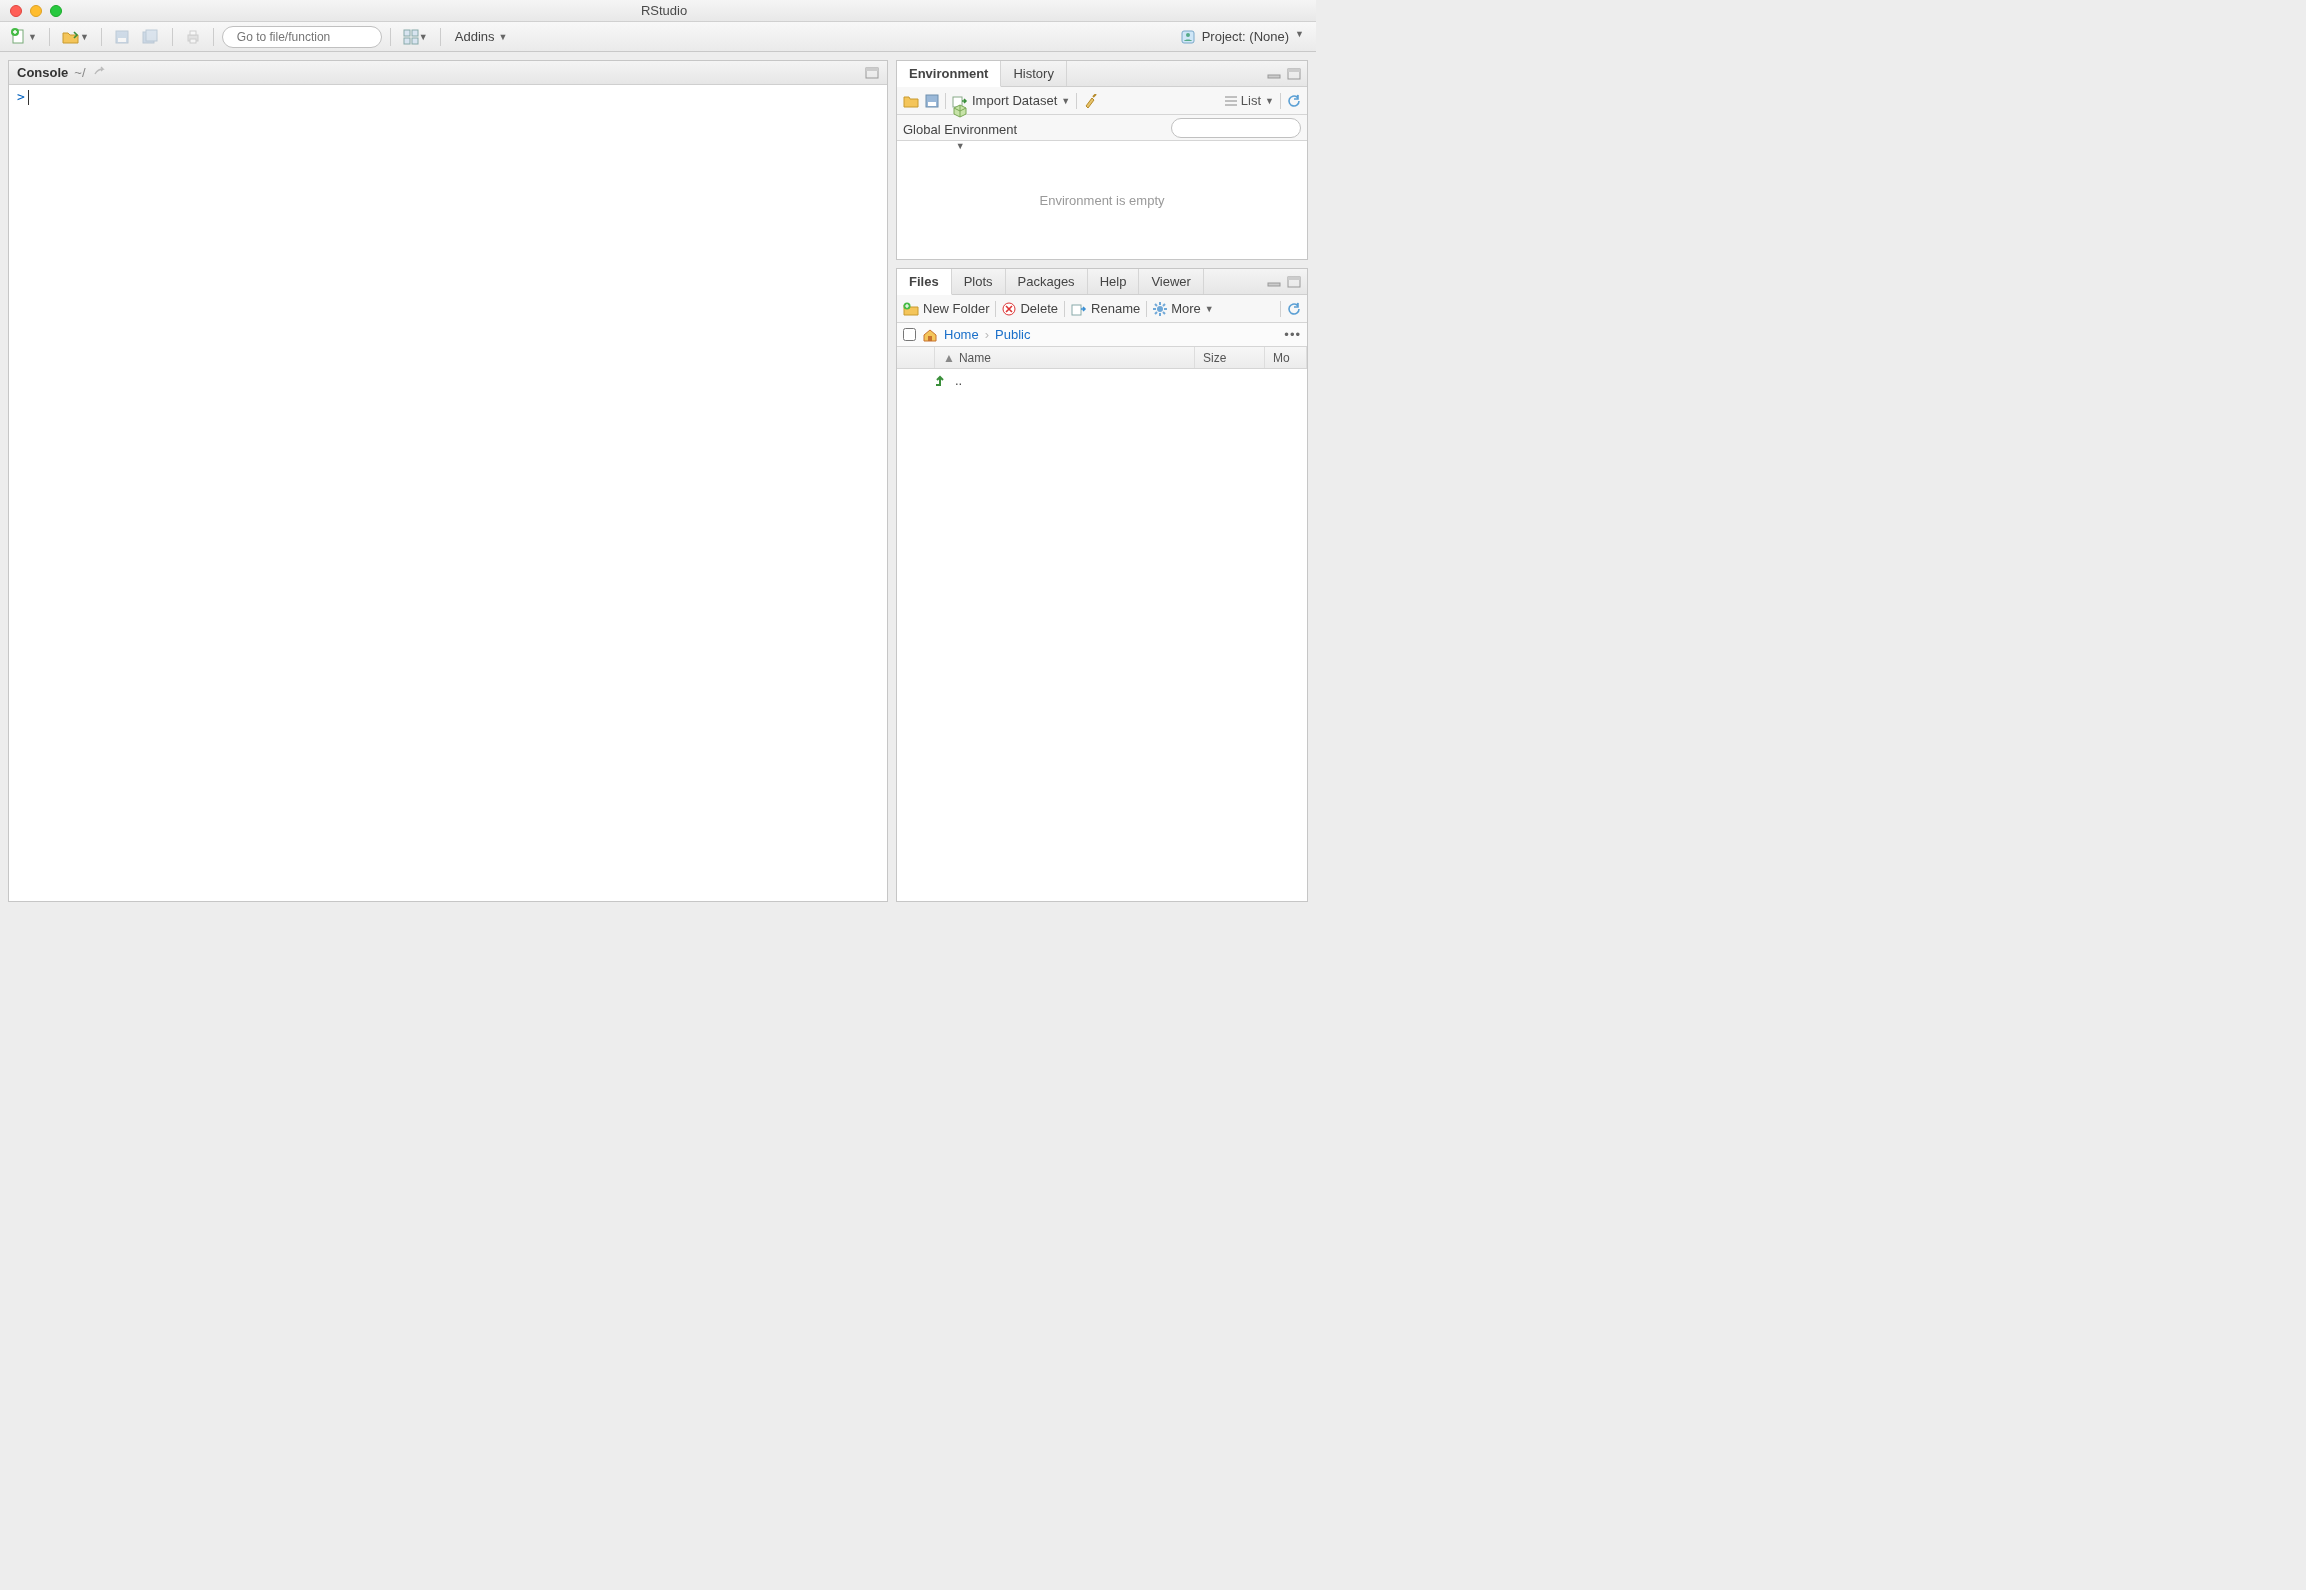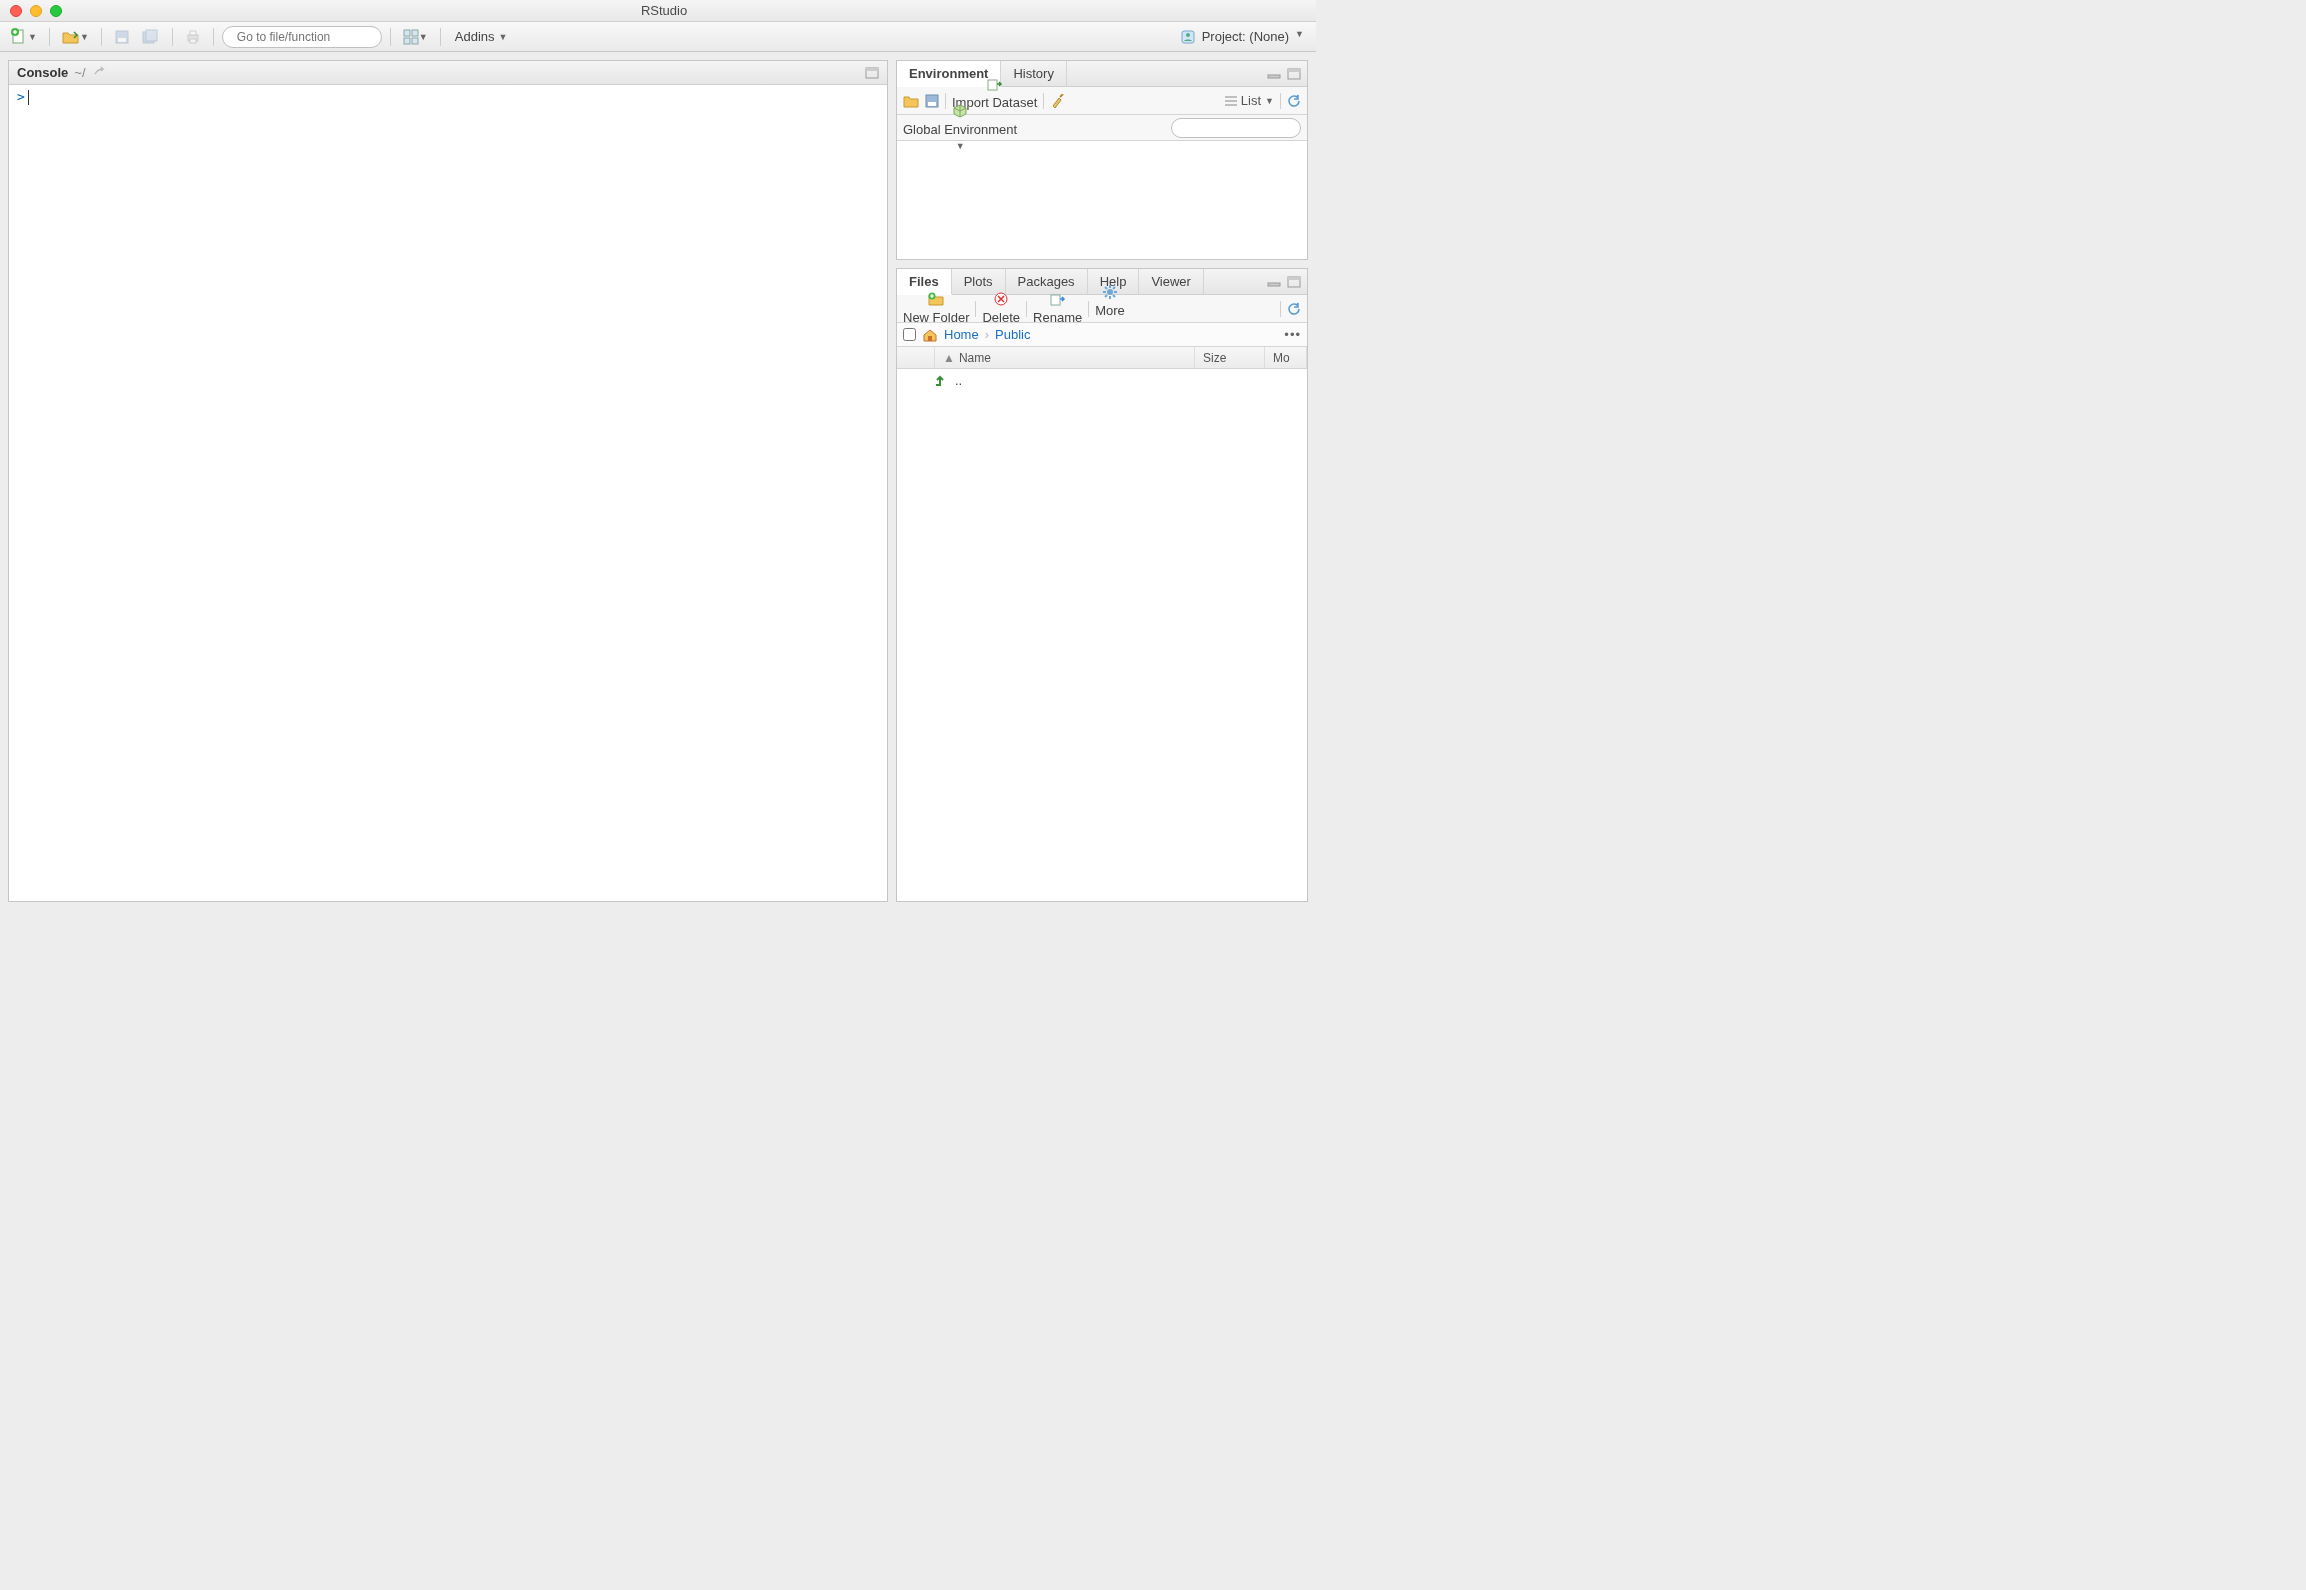--- a/index.html
+++ b/index.html
@@ -124,21 +124,21 @@
 }
 .tabs-row .spacer { flex: 1; }
 .mini-toolbar {
   height: 28px;
   border-bottom: 1px solid #d5d5d5;
   background: #f7f7f7;
   display: flex; align-items: center;
   padding: 0 6px; gap: 6px;
   font-size: 13px;
 }
-.mini-toolbar .item { display: flex; align-items: center; gap: 4px; color: #444; flex-direction: column; }
+.mini-toolbar .item { display: flex; align-items: center; gap: 4px; color: #444; }
 .mini-sep { width: 1px; height: 16px; background: #d0d0d0; }
 .env-scope {
   height: 26px; border-bottom: 1px solid #d5d5d5;
   background: #f7f7f7;
   display: flex; align-items: center; padding: 0 6px; gap: 6px;
 }
 .env-scope .scope { display: flex; align-items: center; gap: 4px; color: #444; flex-direction: column; }
 .env-search {
   margin-left: auto;
   height: 20px; width: 130px;
@@ -361,20 +361,23 @@
           <span class="caret">▼</span>
         </div>
         <div class="env-search">
           <svg width="12" height="12">
               <circle cx="5" cy="5" r="4" fill="none" stroke="#aaa" stroke-width="1.5"></circle>
               <line x1="8" y1="8" x2="11" y2="11" stroke="#aaa" stroke-width="1.5"></line>
             </svg>
           <input type="text" placeholder="" style="">
         </div>
       </div>
+      <div class="env-body">
+        <span>Environment is empty</span>
+      </div>
     </div>
 
     <div class="panel files">
       <div class="tabs-row">
         <div class="tab active">
             <span>Files</span>
           </div>
         <div class="tab">
             <span>Plots</span>
           </div>

